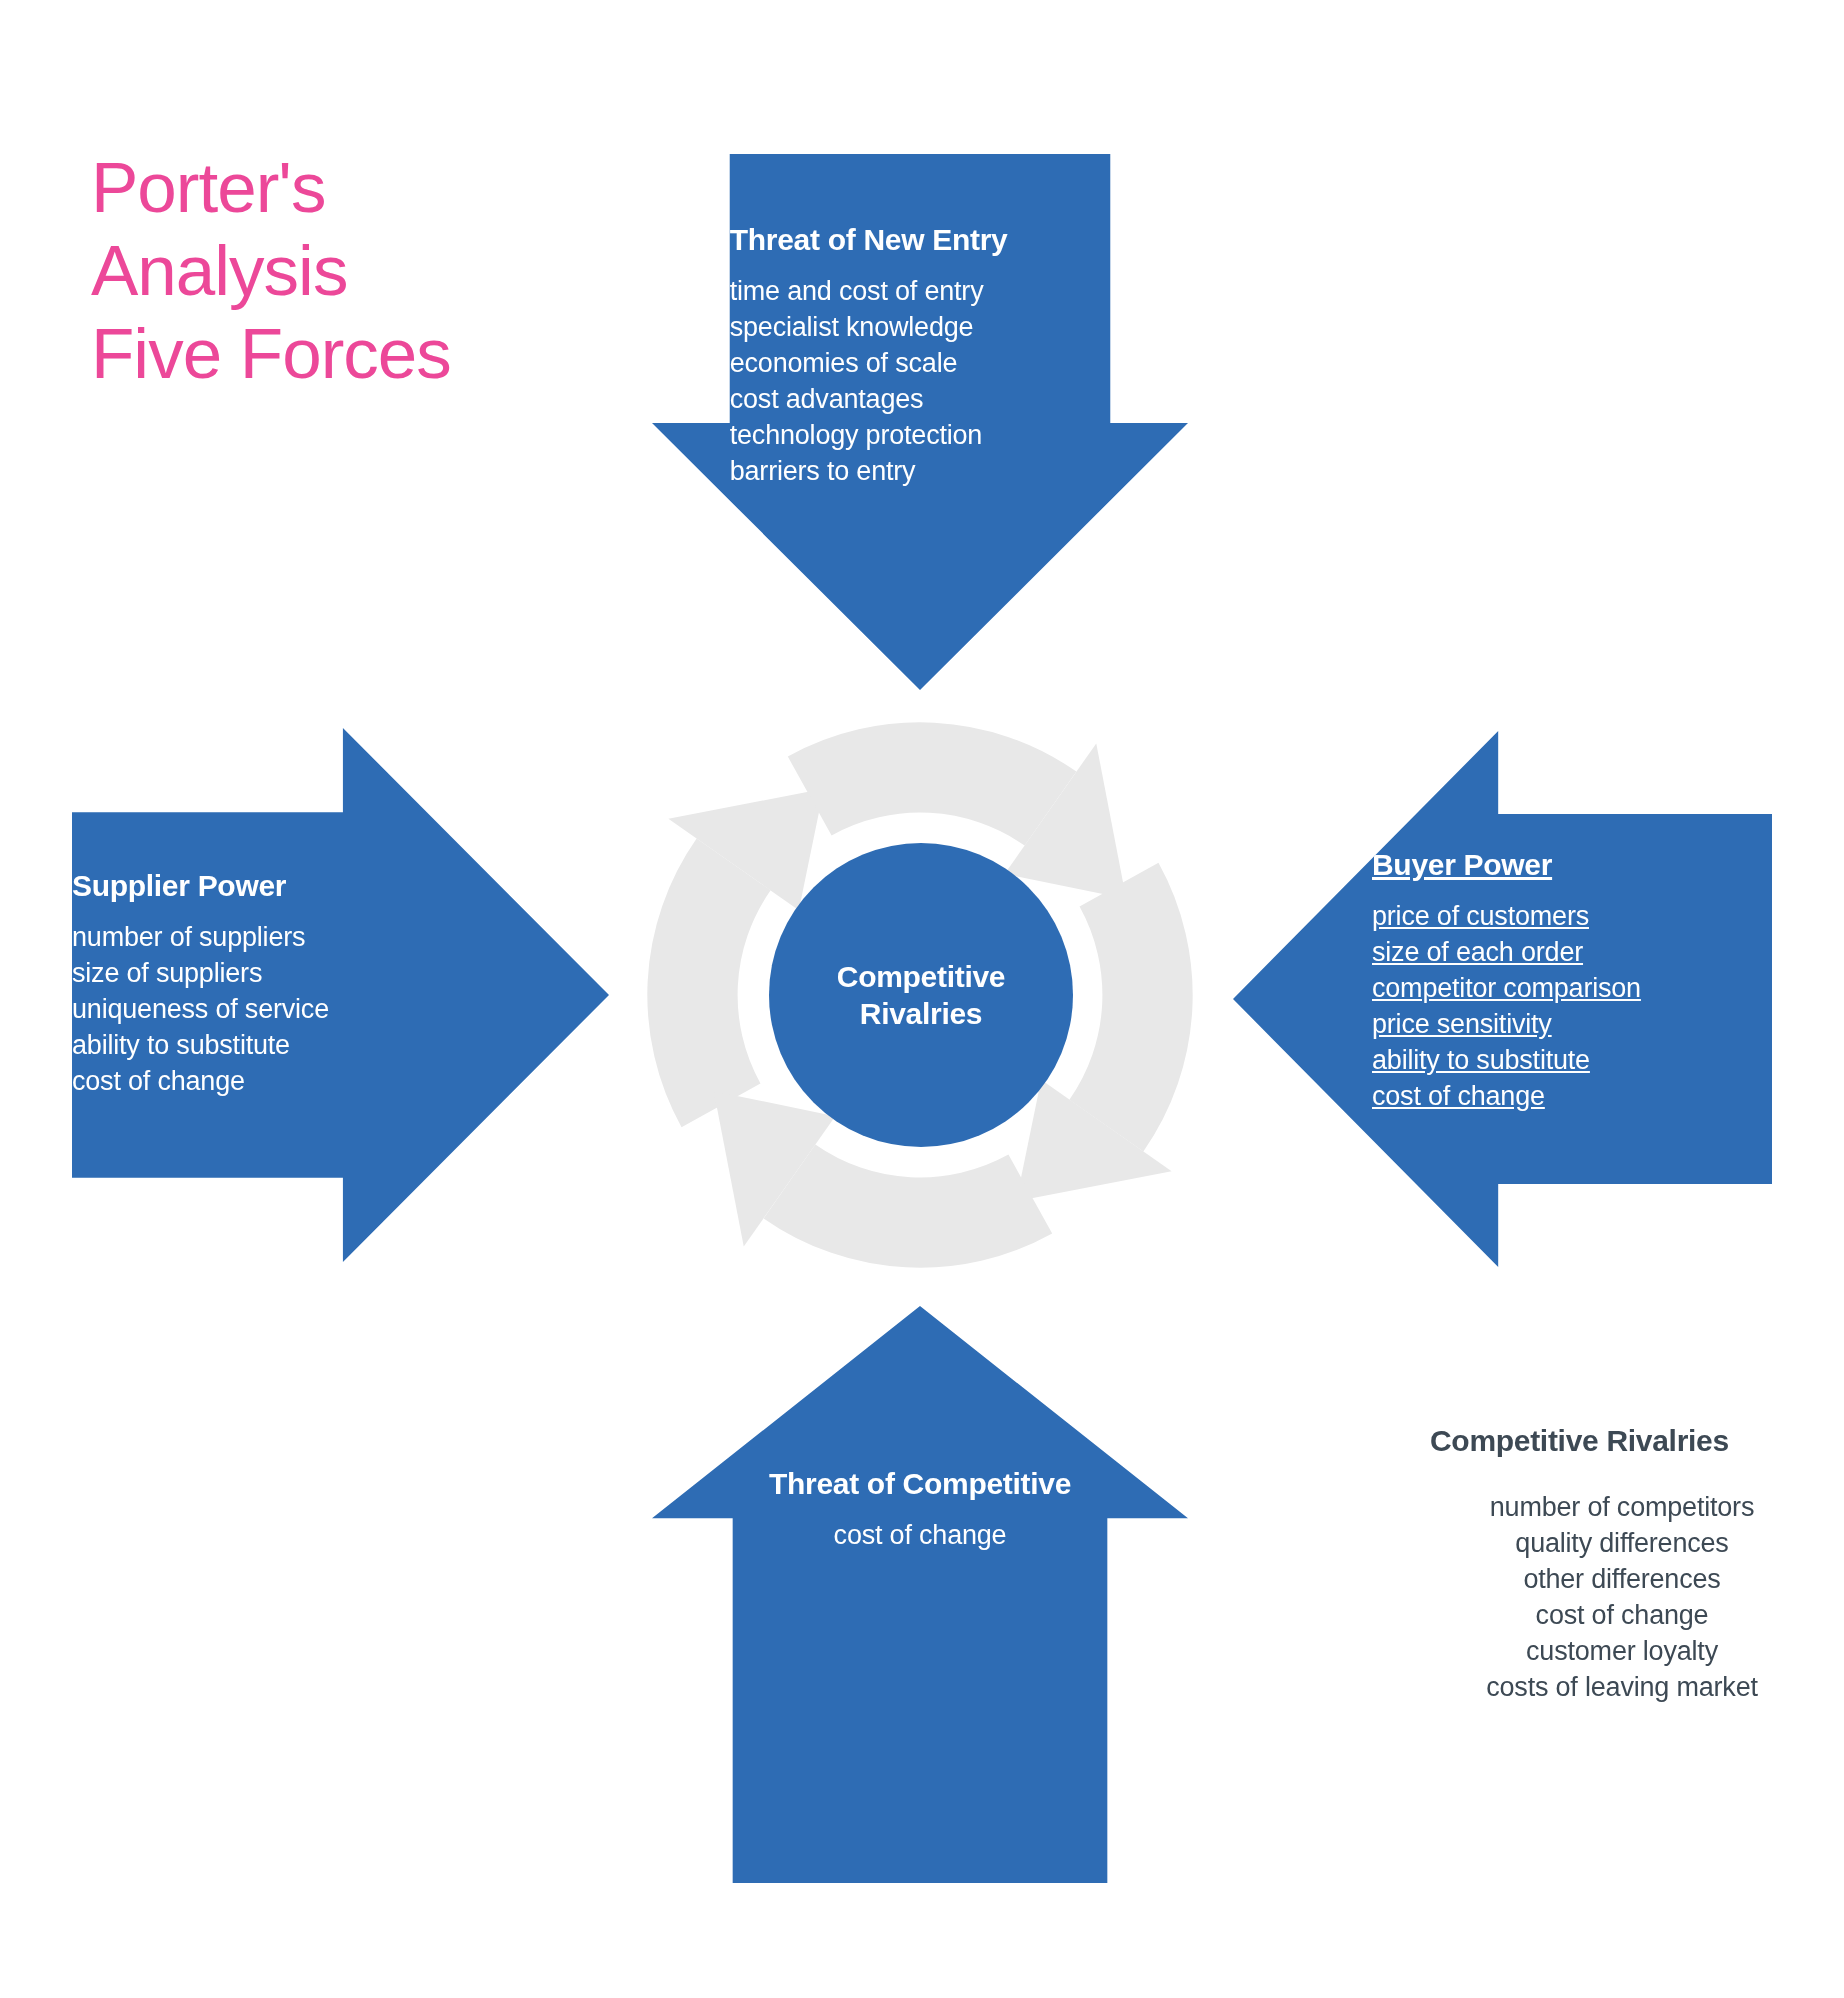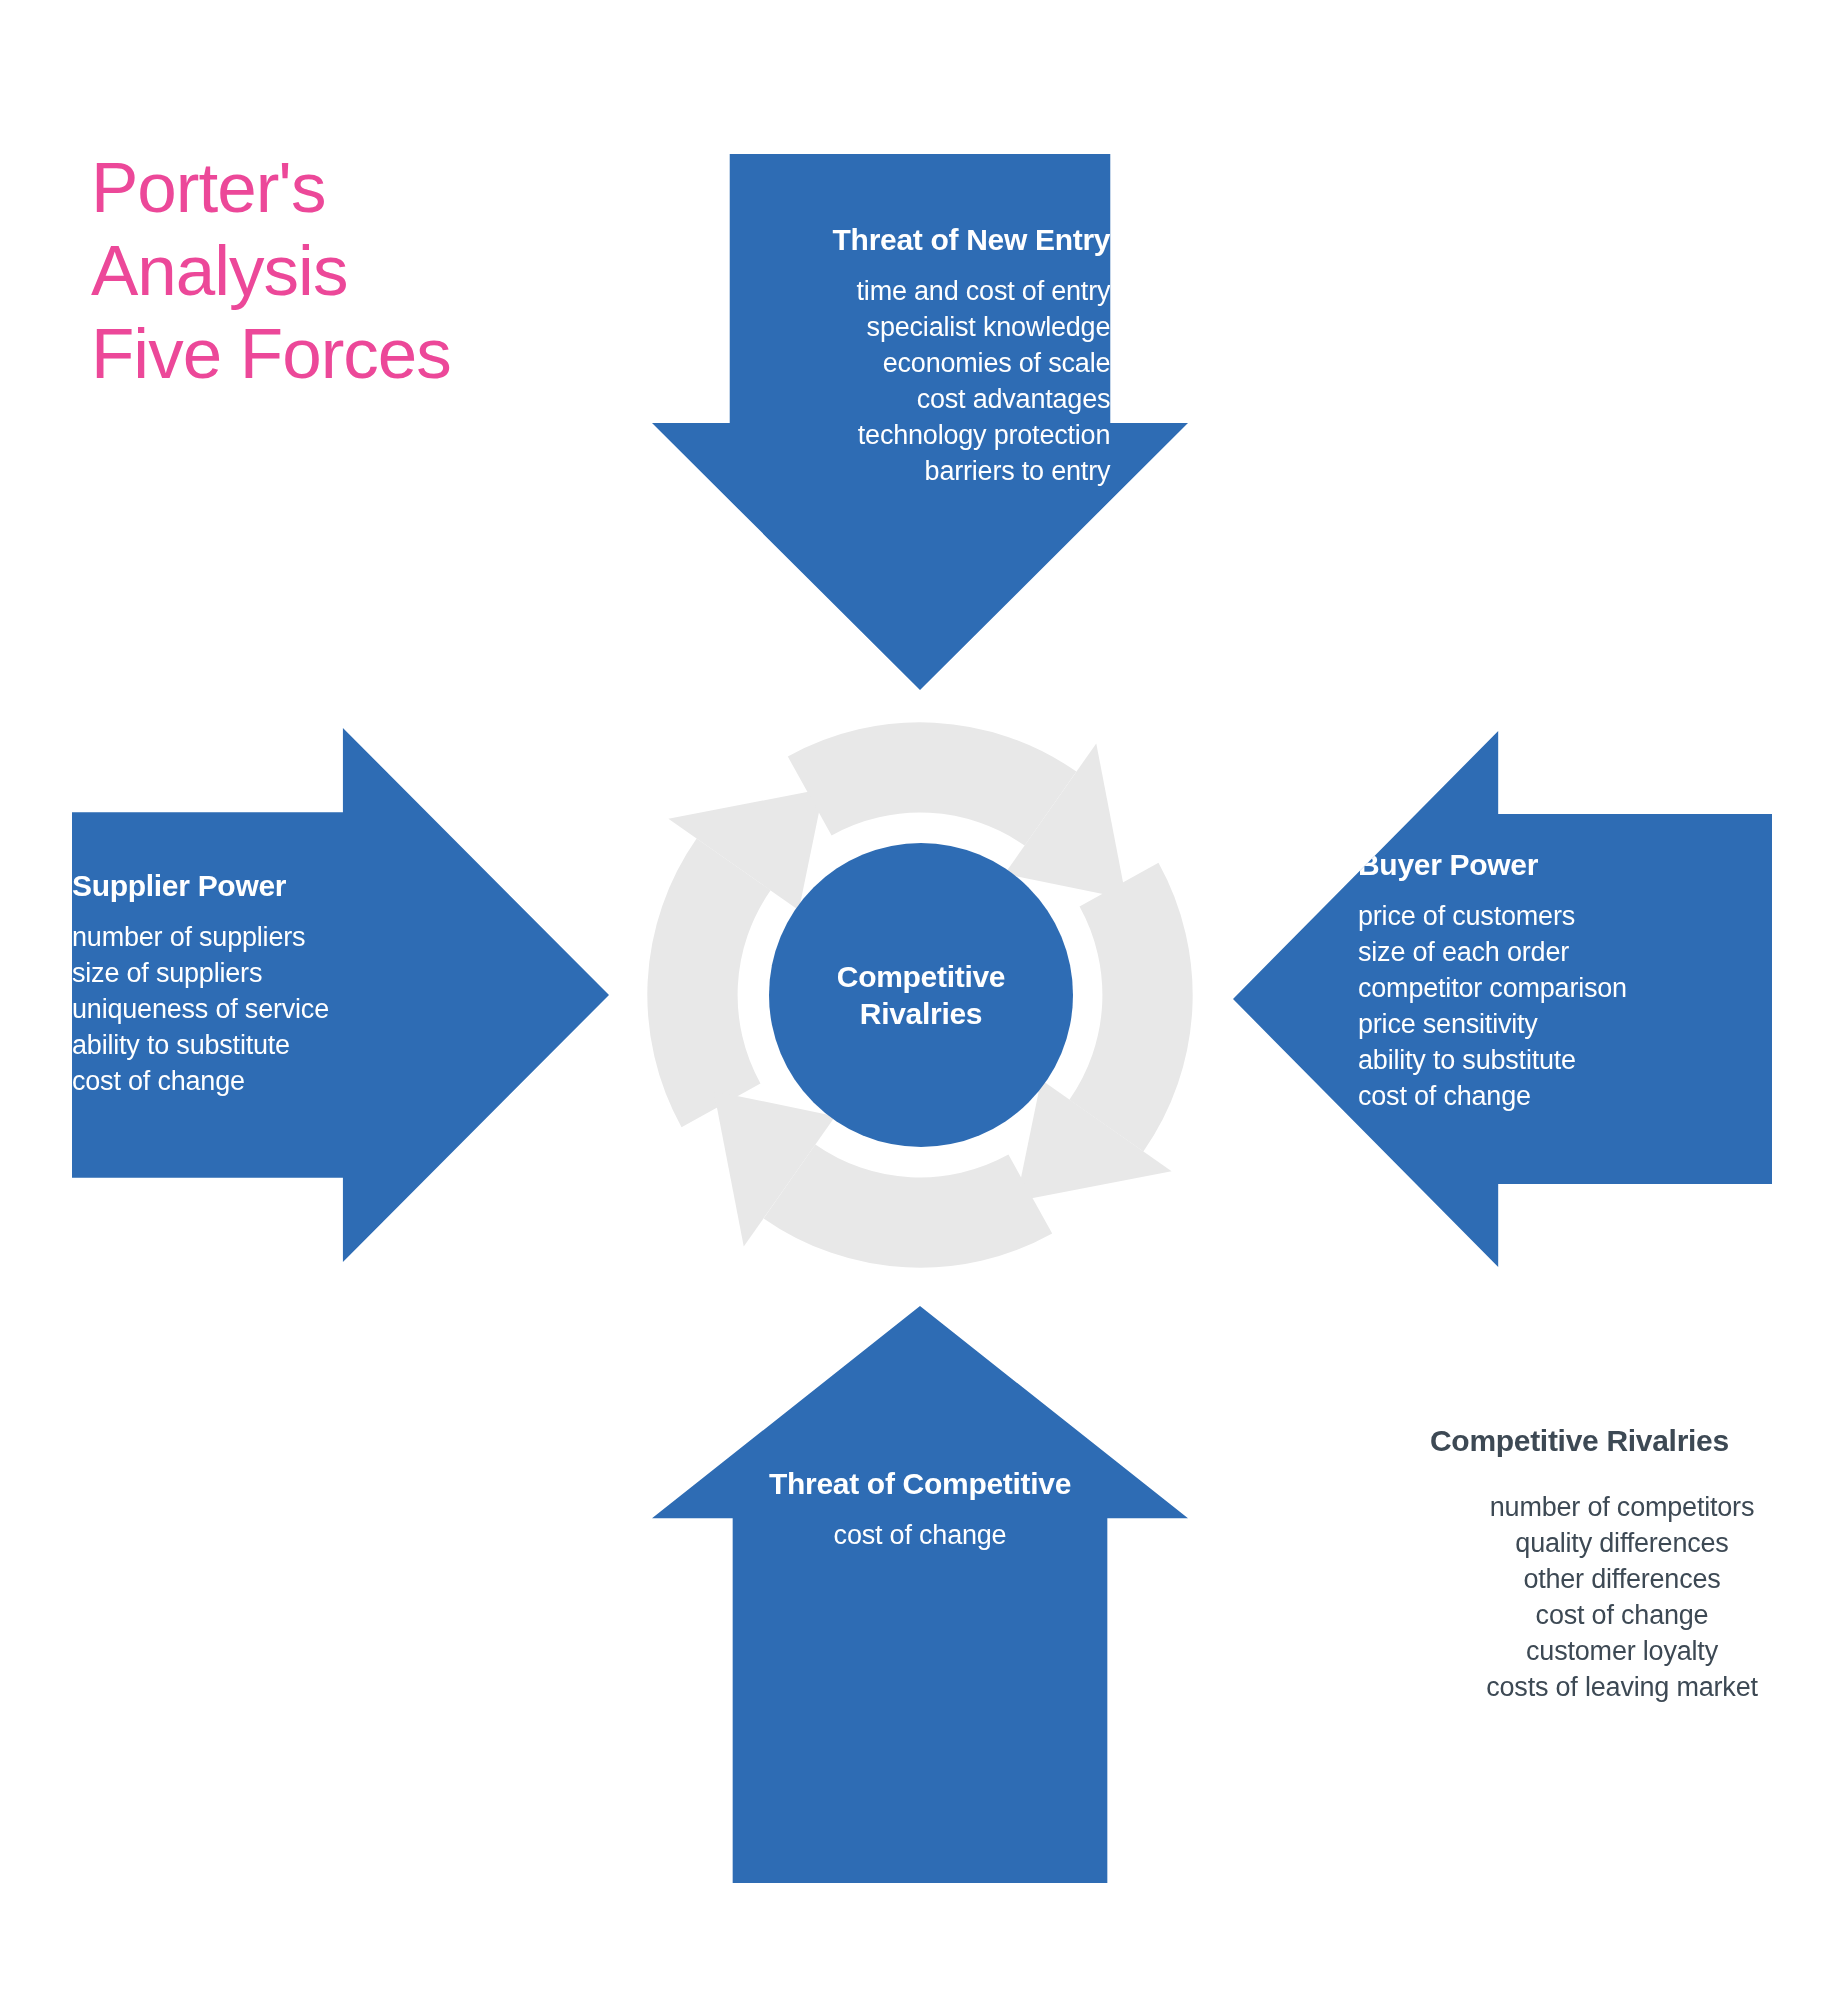--- a/index.html
+++ b/index.html
@@ -44,33 +44,33 @@
     font-size: 27px;
     line-height: 36px;
     font-weight: 400;
     letter-spacing: -0.2px;
   }
   
   .arrow-top {
     left: 652px; top: 154px; width: 536px; height: 536px;
     clip-path: polygon(14.5% 0, 85.5% 0, 85.5% 50.2%, 100% 50.2%, 50% 100%, 0 50.2%, 14.5% 50.2%);
   }
-  .arrow-top .arrow-text { left: 14.5%; width: 71%; top: 67px; text-align: right; }
+  .arrow-top .arrow-text { left: 14.5%; width: 71%; top: 67px; text-align: left; }
   
   .arrow-left {
     left: 72px; top: 728px; width: 537px; height: 534px;
     clip-path: polygon(0 15.8%, 50.45% 15.8%, 50.45% 0, 100% 50%, 50.45% 100%, 50.45% 84.2%, 0 84.2%);
   }
   .arrow-left .arrow-text { left: 0; width: 274px; top: 139px; text-align: left; }
   
   .arrow-right {
     left: 1233px; top: 731px; width: 539px; height: 536px;
     clip-path: polygon(100% 15.5%, 49.2% 15.5%, 49.2% 0, 0 50%, 49.2% 100%, 49.2% 84.5%, 100% 84.5%);
   }
-  .arrow-right .arrow-text { left: 125px; width: 384px; top: 115px; text-align: left; }
+  .arrow-right .arrow-text { left: 139px; width: 384px; top: 115px; text-align: left; text-decoration: underline; }
   
   .arrow-bottom {
     left: 652px; top: 1306px; width: 536px; height: 577px;
     clip-path: polygon(50% 0, 100% 36.8%, 84.95% 36.8%, 84.95% 100%, 15.05% 100%, 15.05% 36.8%, 0 36.8%);
   }
   .arrow-bottom .arrow-text { left: 8%; width: 84%; top: 159px; text-align: center; }
 
   .cycle-svg {
     position: absolute;
     left: 632px; top: 707px;

